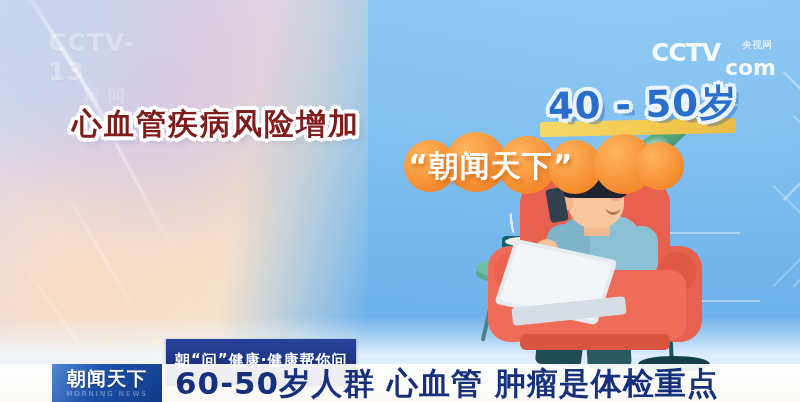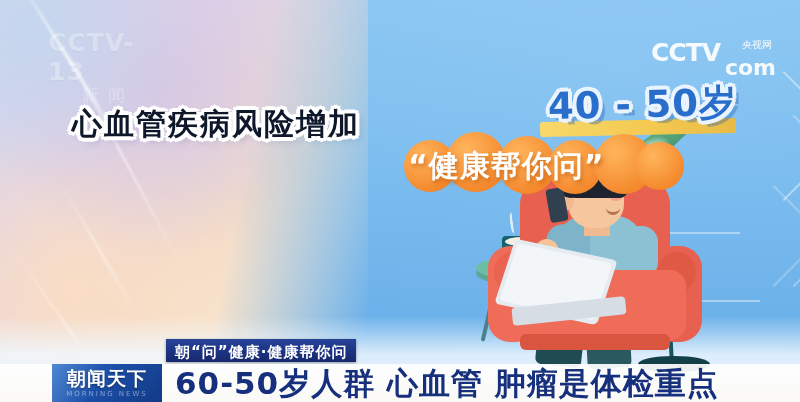--- a/index.html
+++ b/index.html
@@ -106,21 +106,21 @@
   .laptop-base{position:absolute;left:142px;top:182px;width:114px;height:18px;background:#d6dde4;border-radius:4px;transform:rotate(-6deg);}
   .laptop-scr{position:absolute;left:134px;top:128px;width:104px;height:68px;background:#e5ebf0;border:0;border-radius:5px;transform:rotate(18deg) skewY(-6deg);}
   .laptop-scr2{position:absolute;left:138px;top:132px;width:96px;height:60px;background:#f2f6f9;border-radius:4px;transform:rotate(18deg) skewY(-6deg);}
   .mouth{position:absolute;left:236px;top:84px;width:14px;height:8px;border-bottom:3px solid #b7754d;border-radius:0 0 10px 10px;}
   .cheek{position:absolute;left:240px;top:74px;width:12px;height:7px;background:#f19a85;border-radius:50%;opacity:.8;}
   .eye{position:absolute;left:234px;top:68px;width:7px;height:7px;background:#27313d;border-radius:50%;}
   .brow{position:absolute;left:232px;top:60px;width:12px;height:3px;background:#27313d;border-radius:2px;}
 
   
   .left-line{
-    position:absolute;font-weight:bold;color:#0f172a;white-space:nowrap;
+    position:absolute;font-weight:bold;color:#7f1d1d;white-space:nowrap;
     letter-spacing:2px;
     text-shadow:
       -3px -3px 0 #fff, 3px -3px 0 #fff, -3px 3px 0 #fff, 3px 3px 0 #fff,
       -4px 0 0 #fff, 4px 0 0 #fff, 0 -4px 0 #fff, 0 4px 0 #fff,
       5px 5px 6px rgba(60,90,160,.25);
   }
   #ll1{left:72px;top:104px;font-size:30px;}
   #ll2{left:88px;top:192px;font-size:30px;}
 
   
@@ -155,23 +155,23 @@
   .wm-left .t1x{font-size:25px;font-weight:bold;color:#fff;letter-spacing:1px;
     text-shadow:0 1px 2px rgba(0,0,0,.12);}
   .wm-left .t2x{font-size:17px;color:#fff;letter-spacing:9px;text-align:center;margin-top:-2px;}
   .wm-right{position:absolute;right:24px;top:40px;height:40px;color:#fff;opacity:.92;}
   .cctv-big{font-size:25px;font-weight:bold;letter-spacing:-1px;line-height:1;}
   .dotcom{font-size:22px;font-weight:bold;line-height:1;margin-left:74px;margin-top:-8px;}
   .cn-small{position:absolute;right:4px;top:-2px;font-size:10px;letter-spacing:0px;}
 
   
   .sub-bar{
-    position:absolute;left:166px;top:339px;height:23px;padding:0 9px;
+    position:absolute;left:166px;top:339px;height:23px;padding:12px 9px;
     background:linear-gradient(180deg,#27439a 0%,#1d3382 55%,#17296c 100%);
-    display:flex;align-items:flex-end;
+    display:flex;align-items:flex-start;
     box-shadow:0 1px 3px rgba(0,0,0,.35);
   }
   .sub-bar span{color:#fff;font-size:15px;font-weight:bold;letter-spacing:1px;white-space:nowrap;}
 
   .head-bar{
     position:absolute;left:0;right:0;top:364px;height:38px;
     background:linear-gradient(180deg,rgba(255,255,255,.93) 0%,rgba(252,250,246,.92) 100%);
   }
   .head-title{
     position:absolute;left:175px;top:365px;height:37px;display:flex;align-items:center;
@@ -275,21 +275,21 @@
 
   <div class="age-band"></div>
   <div class="age-text">40 - 50岁</div>
 
   <div class="blob b1"></div>
   <div class="blob b2"></div>
   <div class="blob b3"></div>
   <div class="blob b4"></div>
   <div class="blob b5"></div>
   <div class="blob b6"></div>
-  <div class="callout">“健康帮你问”</div>
+  <div class="callout">“朝闻天下”</div>
 
   <div class="sub-bar">
     <span>朝“问”健康·健康帮你问</span>
   </div>
 
   <div class="head-bar"></div>
   <div class="ch-badge">
     <div class="cn">朝闻天下</div>
     <div class="en">MORNING NEWS</div>
   </div>

